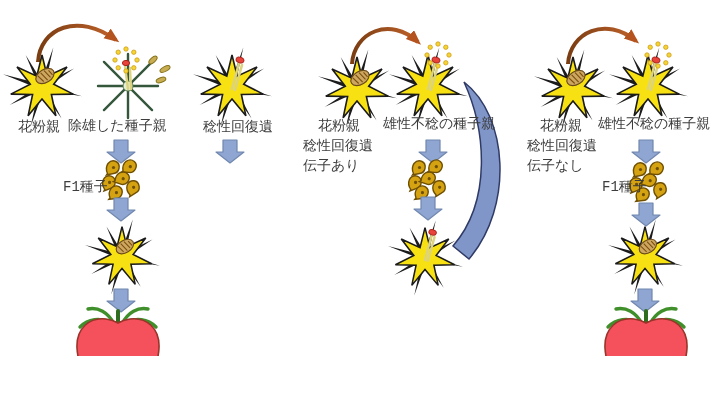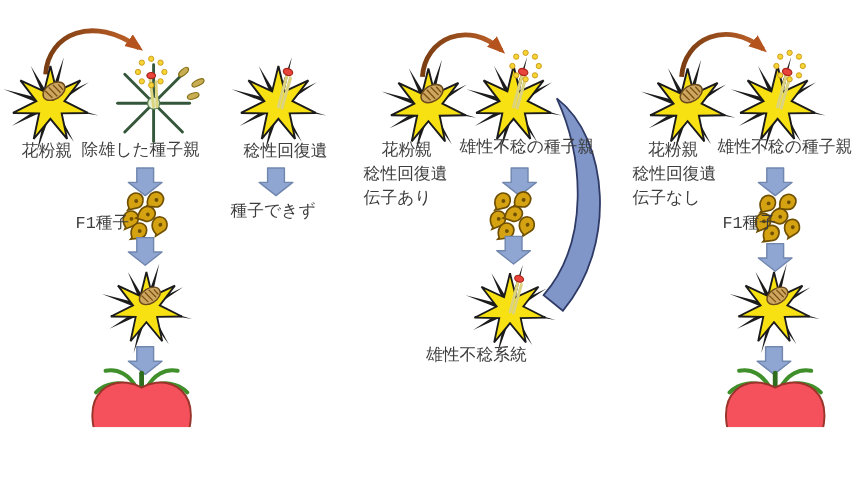--- a/index.html
+++ b/index.html
@@ -154,27 +154,25 @@
   <use href="#flower-pollen" transform="translate(645,245) scale(0.95)"></use>
   <use href="#down-arrow" transform="translate(645,288)"></use>
   <use href="#strawberry" transform="translate(646,342)"></use>
 </svg>
 
 <div class="lbl" style="left:18px;top:105px">花粉親</div>
 <div class="lbl" style="left:68px;top:104px">除雄した種子親</div>
 <div class="lbl" style="left:63px;top:165px">F1種子</div>
 
 <div class="lbl" style="left:203px;top:105px">稔性回復遺</div>
-<div class="lbl" style="left:192px;top:155px">種子できず</div>
 
 <div class="lbl" style="left:318px;top:104px">花粉親</div>
 <div class="lbl" style="left:303px;top:124px">稔性回復遺</div>
 <div class="lbl" style="left:303px;top:144px">伝子あり</div>
 <div class="lbl" style="left:383px;top:102px">雄性不稔の種子親</div>
-<div class="lbl" style="left:355px;top:275px">雄性不稔系統</div>
 
 <div class="lbl" style="left:540px;top:104px">花粉親</div>
 <div class="lbl" style="left:527px;top:124px">稔性回復遺</div>
 <div class="lbl" style="left:527px;top:144px">伝子なし</div>
 <div class="lbl" style="left:598px;top:102px">雄性不稔の種子親</div>
 <div class="lbl" style="left:602px;top:165px">F1種子</div>
 
 <div class="bottom-line"></div>
 </div>
 

